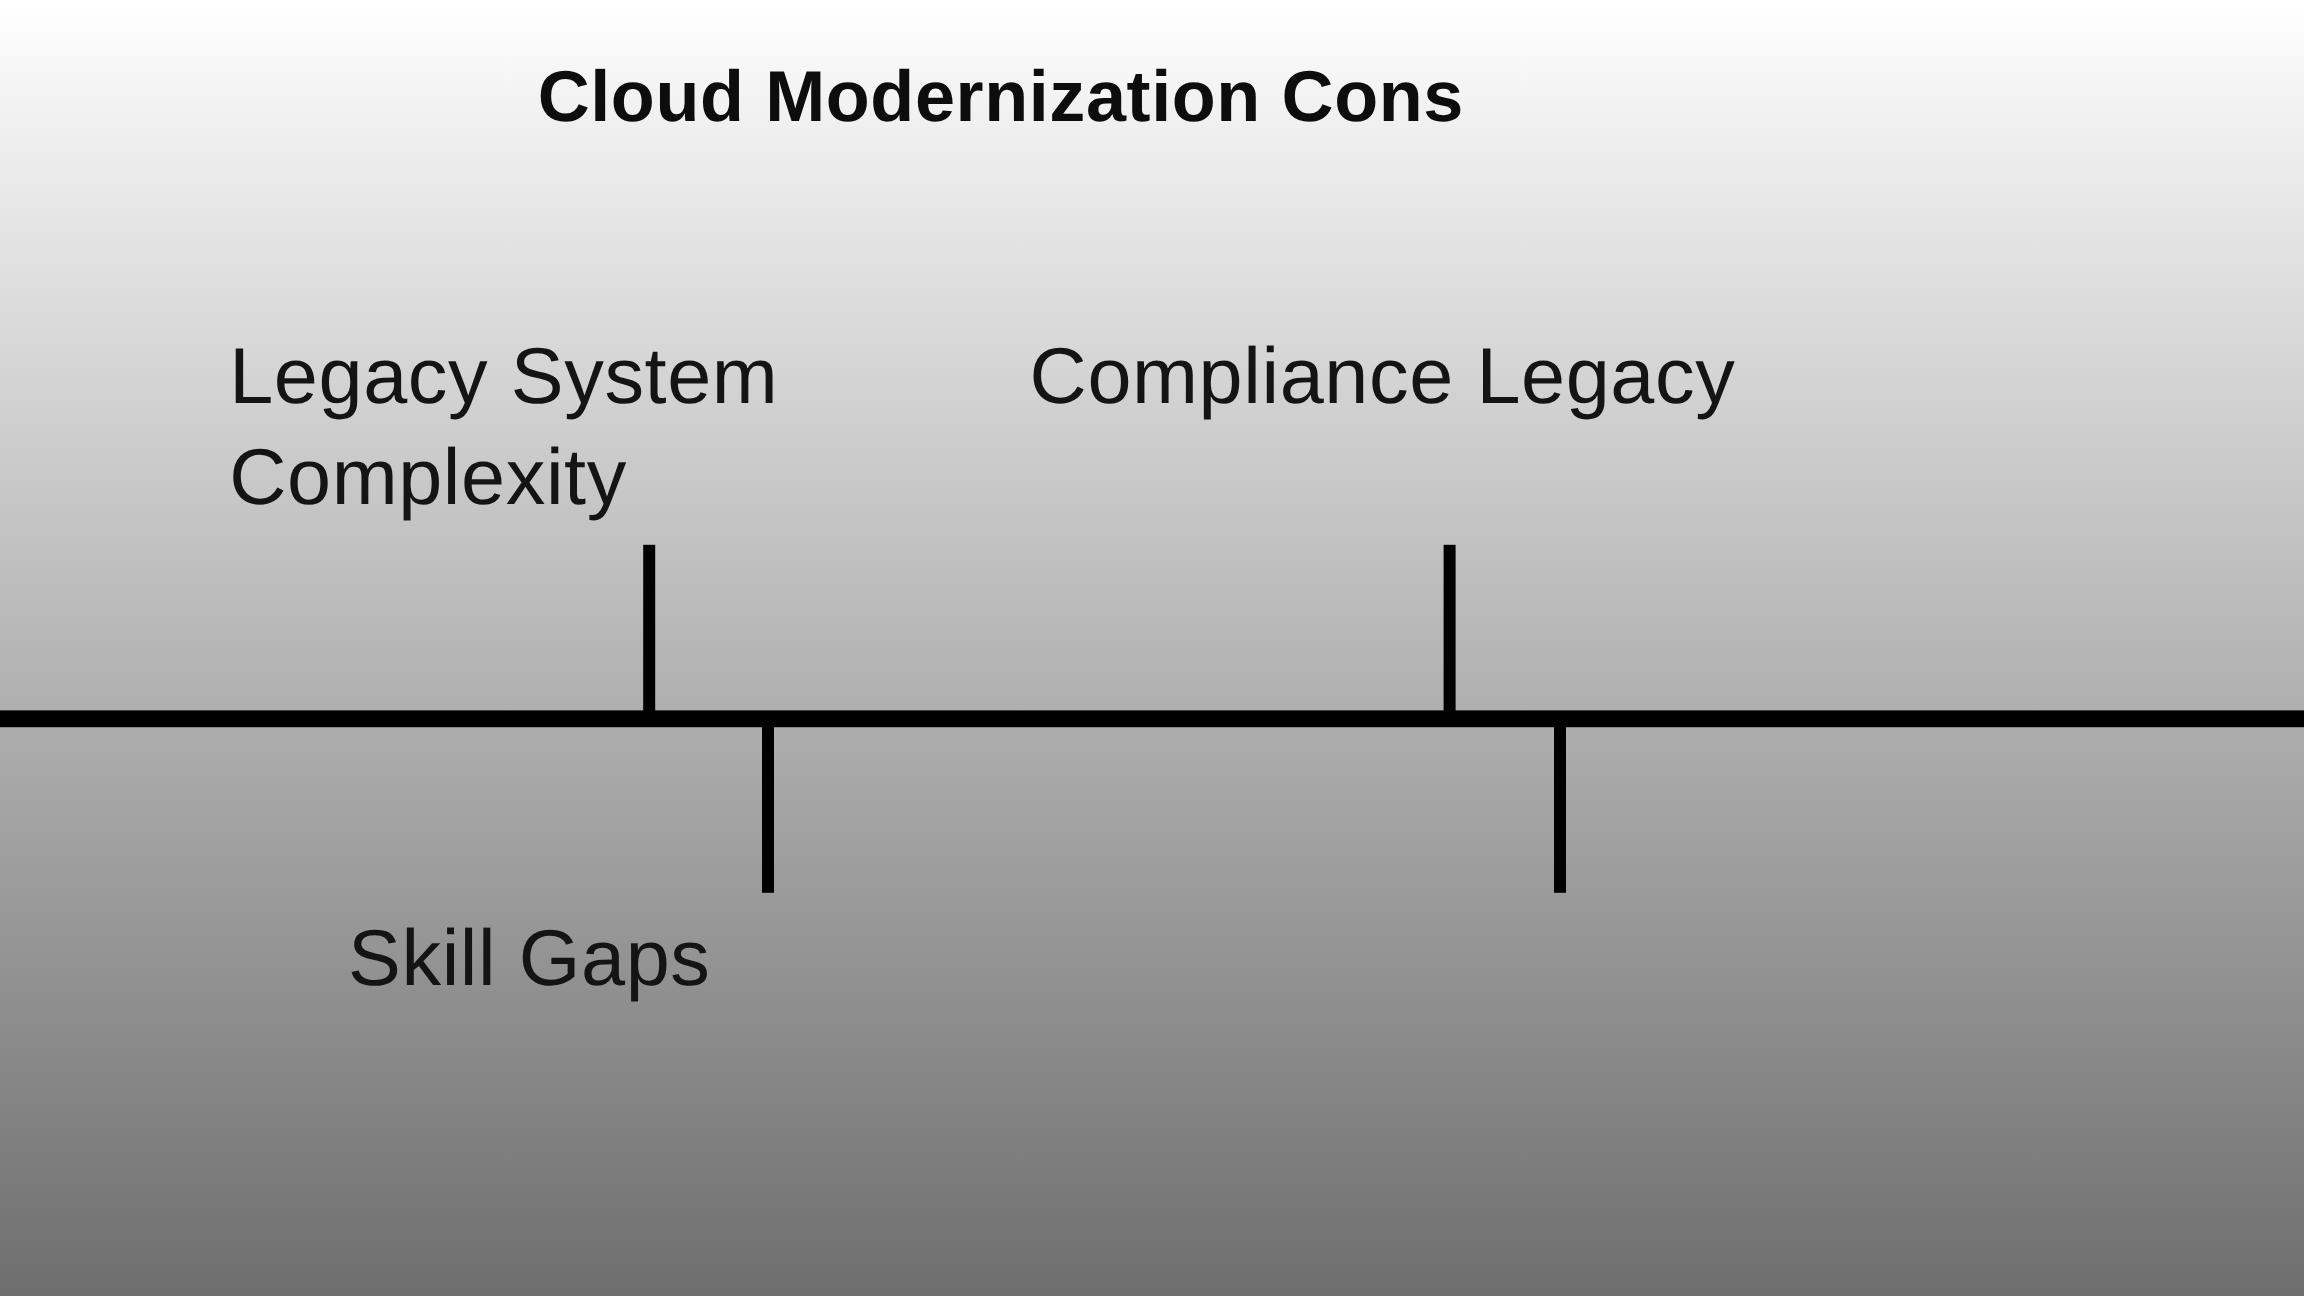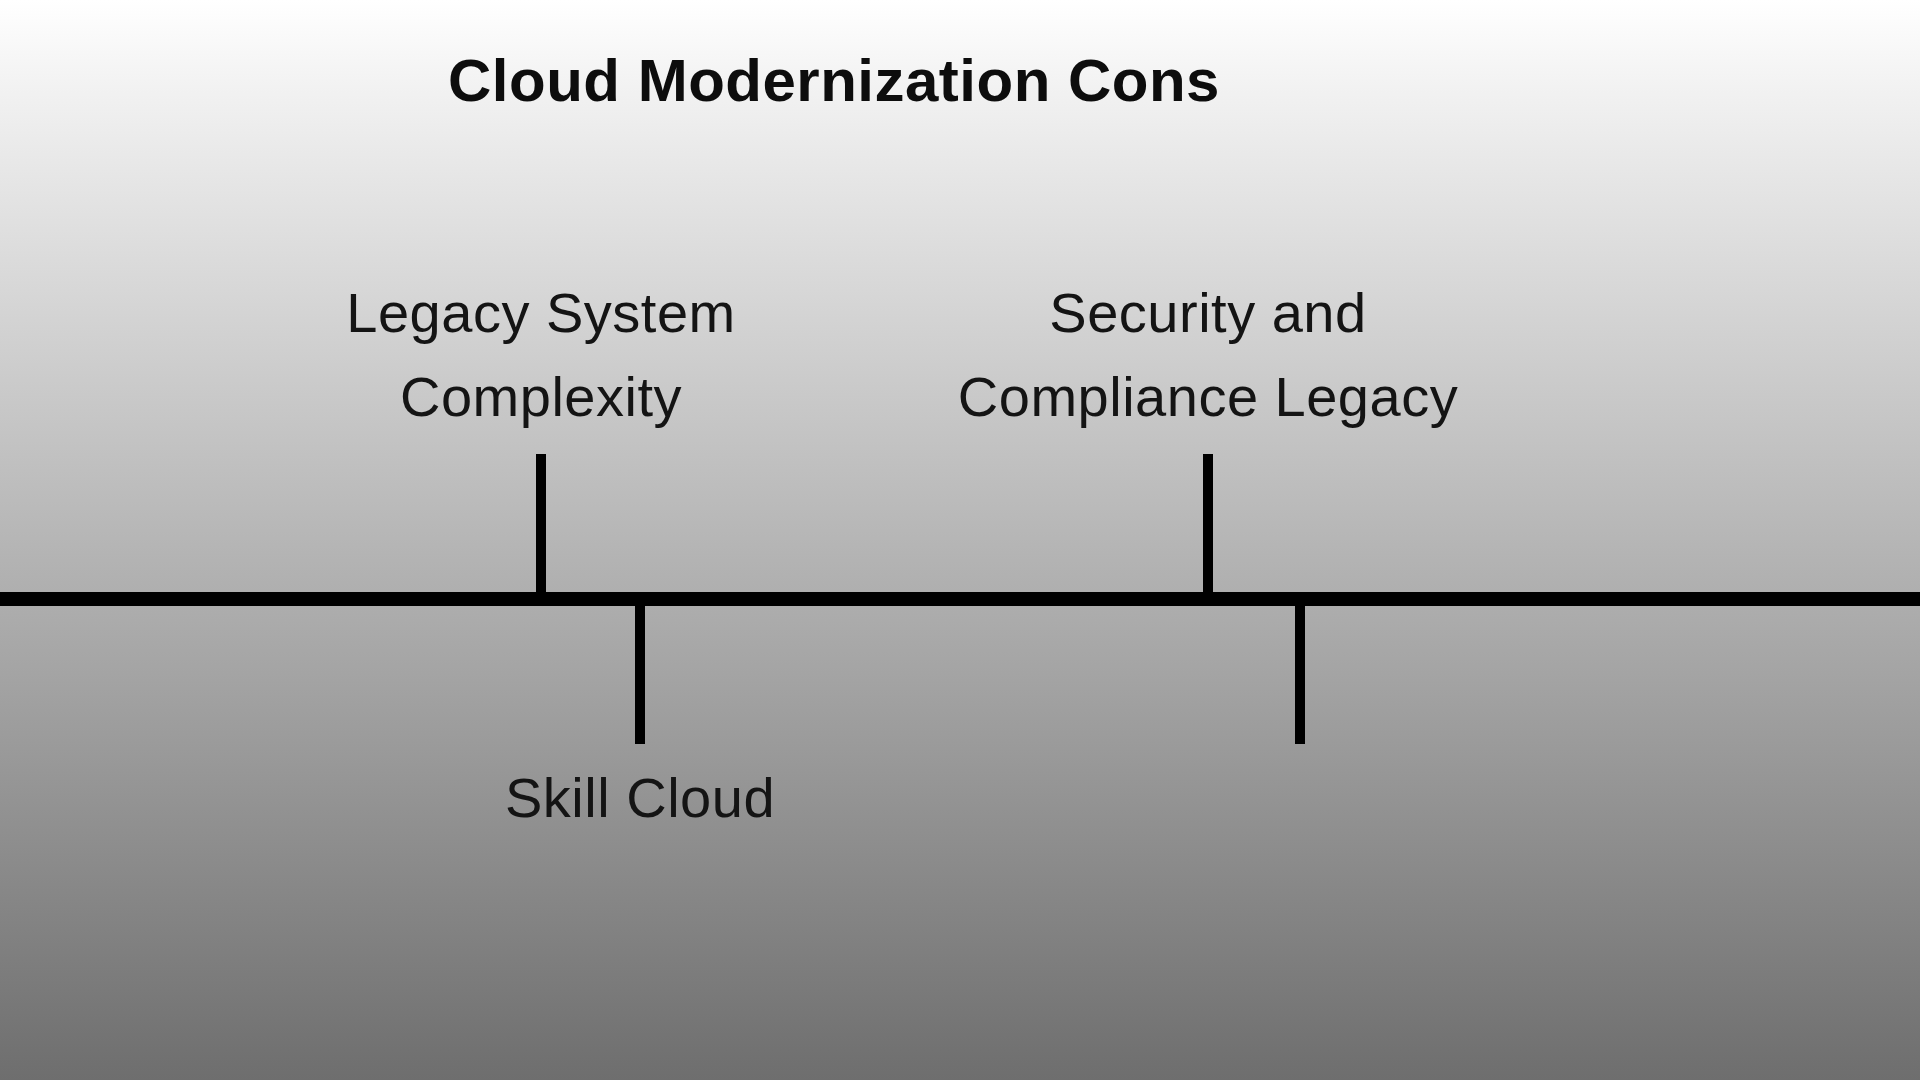--- a/index.html
+++ b/index.html
@@ -52,22 +52,21 @@
     top: 604px;
     height: 140px;
   }
   .tick.up1   { left: 536px; }
   .tick.up2   { left: 1203px; }
   .tick.down1 { left: 635px; }
   .tick.down2 { left: 1295px; }
   .label {
     position: absolute;
     width: 700px;
-    text-align: center;
-    font-size: 56px;
+    font-size: 66px;
     font-weight: 400;
     line-height: 84px;
     color: #141414;
     letter-spacing: 0.5px;
   }
   .label.top    { top: 271px; }
   .label.bottom { top: 756px; }
   .label.top1    { left: 191px; }
   .label.top2    { left: 858px; }
   .label.bottom1 { left: 290px; }
@@ -86,20 +85,19 @@
   <div class="tick up up2"></div>
   <div class="tick down down1"></div>
   <div class="tick down down2"></div>
 
   <div class="label top top1">
     <div>Legacy System</div>
     <div>Complexity</div>
   </div>
 
   <div class="label top top2">
-    <div>Security and</div>
     <div>Compliance Legacy</div>
   </div>
 
-  <div class="label bottom bottom1">Skill Cloud</div>
+  <div class="label bottom bottom1">Skill Gaps</div>
 
 
 </div>
 
 </body></html>

